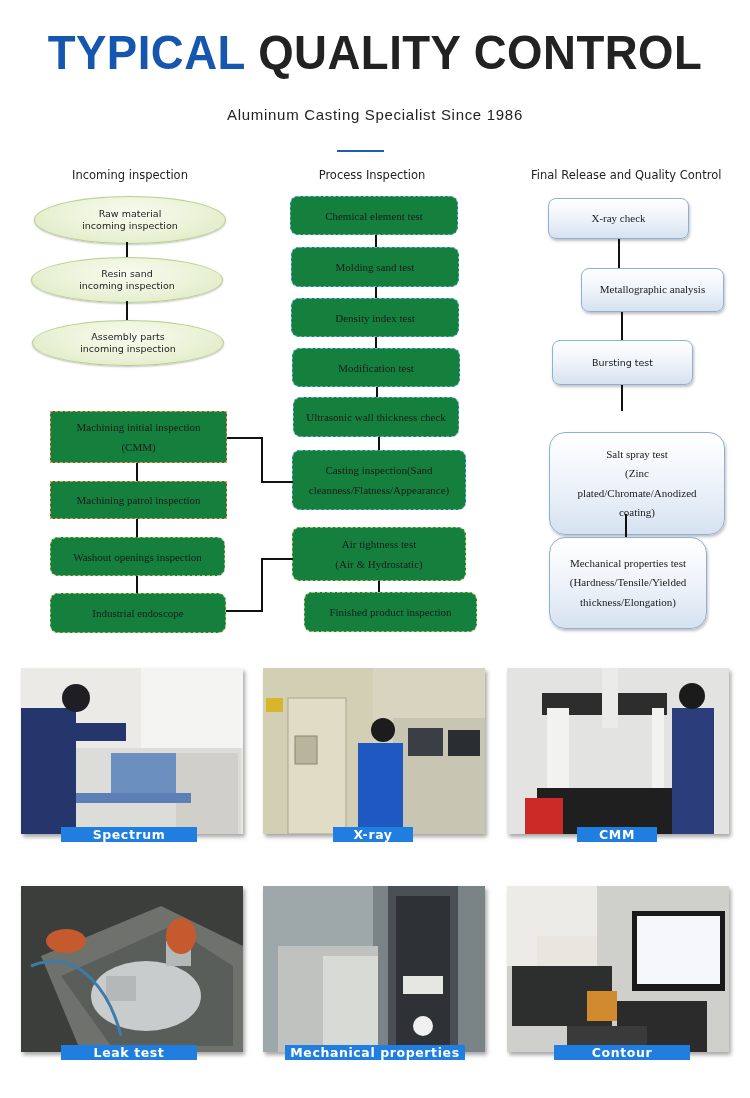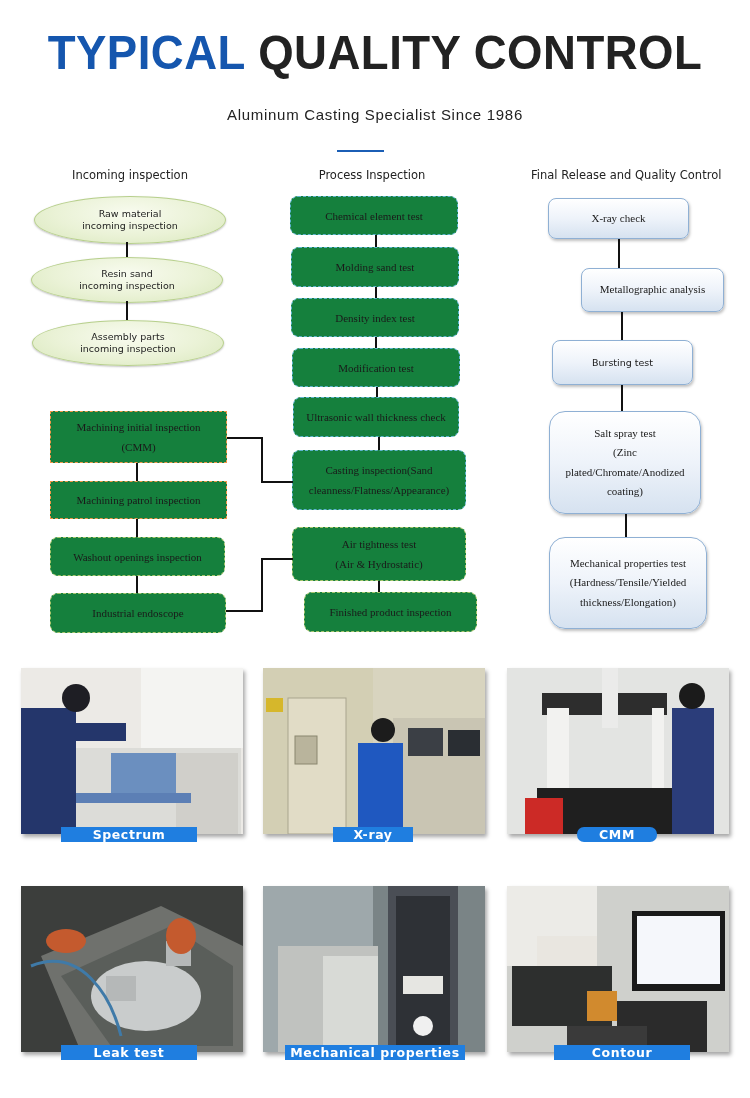--- a/index.html
+++ b/index.html
@@ -141,21 +141,21 @@
   </div>
 <div class="abs vline" style="left:618px; top:239px; height:29px;"></div>
 <div class="abs sbox" style="left:581px; top:268px; width:143px; height:44px;">
     <span>Metallographic analysis</span>
   </div>
 <div class="abs vline" style="left:621px; top:312px; height:28px;"></div>
 <div class="abs sbox" style="left:552px; top:340px; width:141px; height:45px;">
     <span style="font-family:'DejaVu Sans', sans-serif; font-size:9.5px;">Bursting test</span>
   </div>
 <div class="abs vline" style="left:621px; top:385px; height:26px;"></div>
-<div class="abs sbox lg" style="left:549px; top:411px; width:152px; height:103px;">
+<div class="abs sbox lg" style="left:549px; top:432px; width:176px; height:103px;">
   <div>
     <div>Salt spray test</div>
     <div>(Zinc</div>
     <div>plated/Chromate/Anodized</div>
     <div>coating)</div>
   </div>
 </div>
 <div class="abs vline" style="left:625px; top:514px; height:23px;"></div>
 <div class="abs sbox lg" style="left:549px; top:537px; width:158px; height:92px;">
   <div>
@@ -202,21 +202,21 @@
     <rect x="35" y="25" width="125" height="22" fill="#2d2d2d"></rect>
     <rect x="40" y="40" width="22" height="95" fill="#f2f2f0"></rect>
     <rect x="145" y="40" width="12" height="90" fill="#f2f2f0"></rect>
     <rect x="95" y="0" width="16" height="60" fill="#ebebea"></rect>
     <rect x="30" y="120" width="150" height="46" fill="#1f1f1f"></rect>
     <rect x="18" y="130" width="38" height="36" fill="#cc2a26"></rect>
     <rect x="165" y="40" width="42" height="126" fill="#2b3d7a"></rect>
     <circle cx="185" cy="28" r="13" fill="#1b1b1b"></circle>
   </svg>
 </div>
-<div class="abs caption" style="left:577px; top:827px; width:80px;border-radius:7px;">CMM</div>
+<div class="abs caption" style="left:577px; top:827px; width:80px;">CMM</div>
 
 <div class="abs photo" style="left:21px; top:886px; width:222px; height:166px;">
   <svg width="222" height="166">
     <rect width="222" height="166" fill="#3c3e3c"></rect>
     <polygon points="20,70 140,20 222,60 222,166 60,166" fill="#6f716d"></polygon>
     <polygon points="40,90 150,40 212,80 212,160 90,160" fill="#5a5e5a"></polygon>
     <ellipse cx="125" cy="110" rx="55" ry="35" fill="#c9cccc"></ellipse>
     <rect x="85" y="90" width="30" height="25" fill="#b5b8b8"></rect>
     <rect x="145" y="55" width="25" height="25" fill="#b5b8b8"></rect>
     <ellipse cx="45" cy="55" rx="20" ry="12" fill="#c45a2e"></ellipse>

